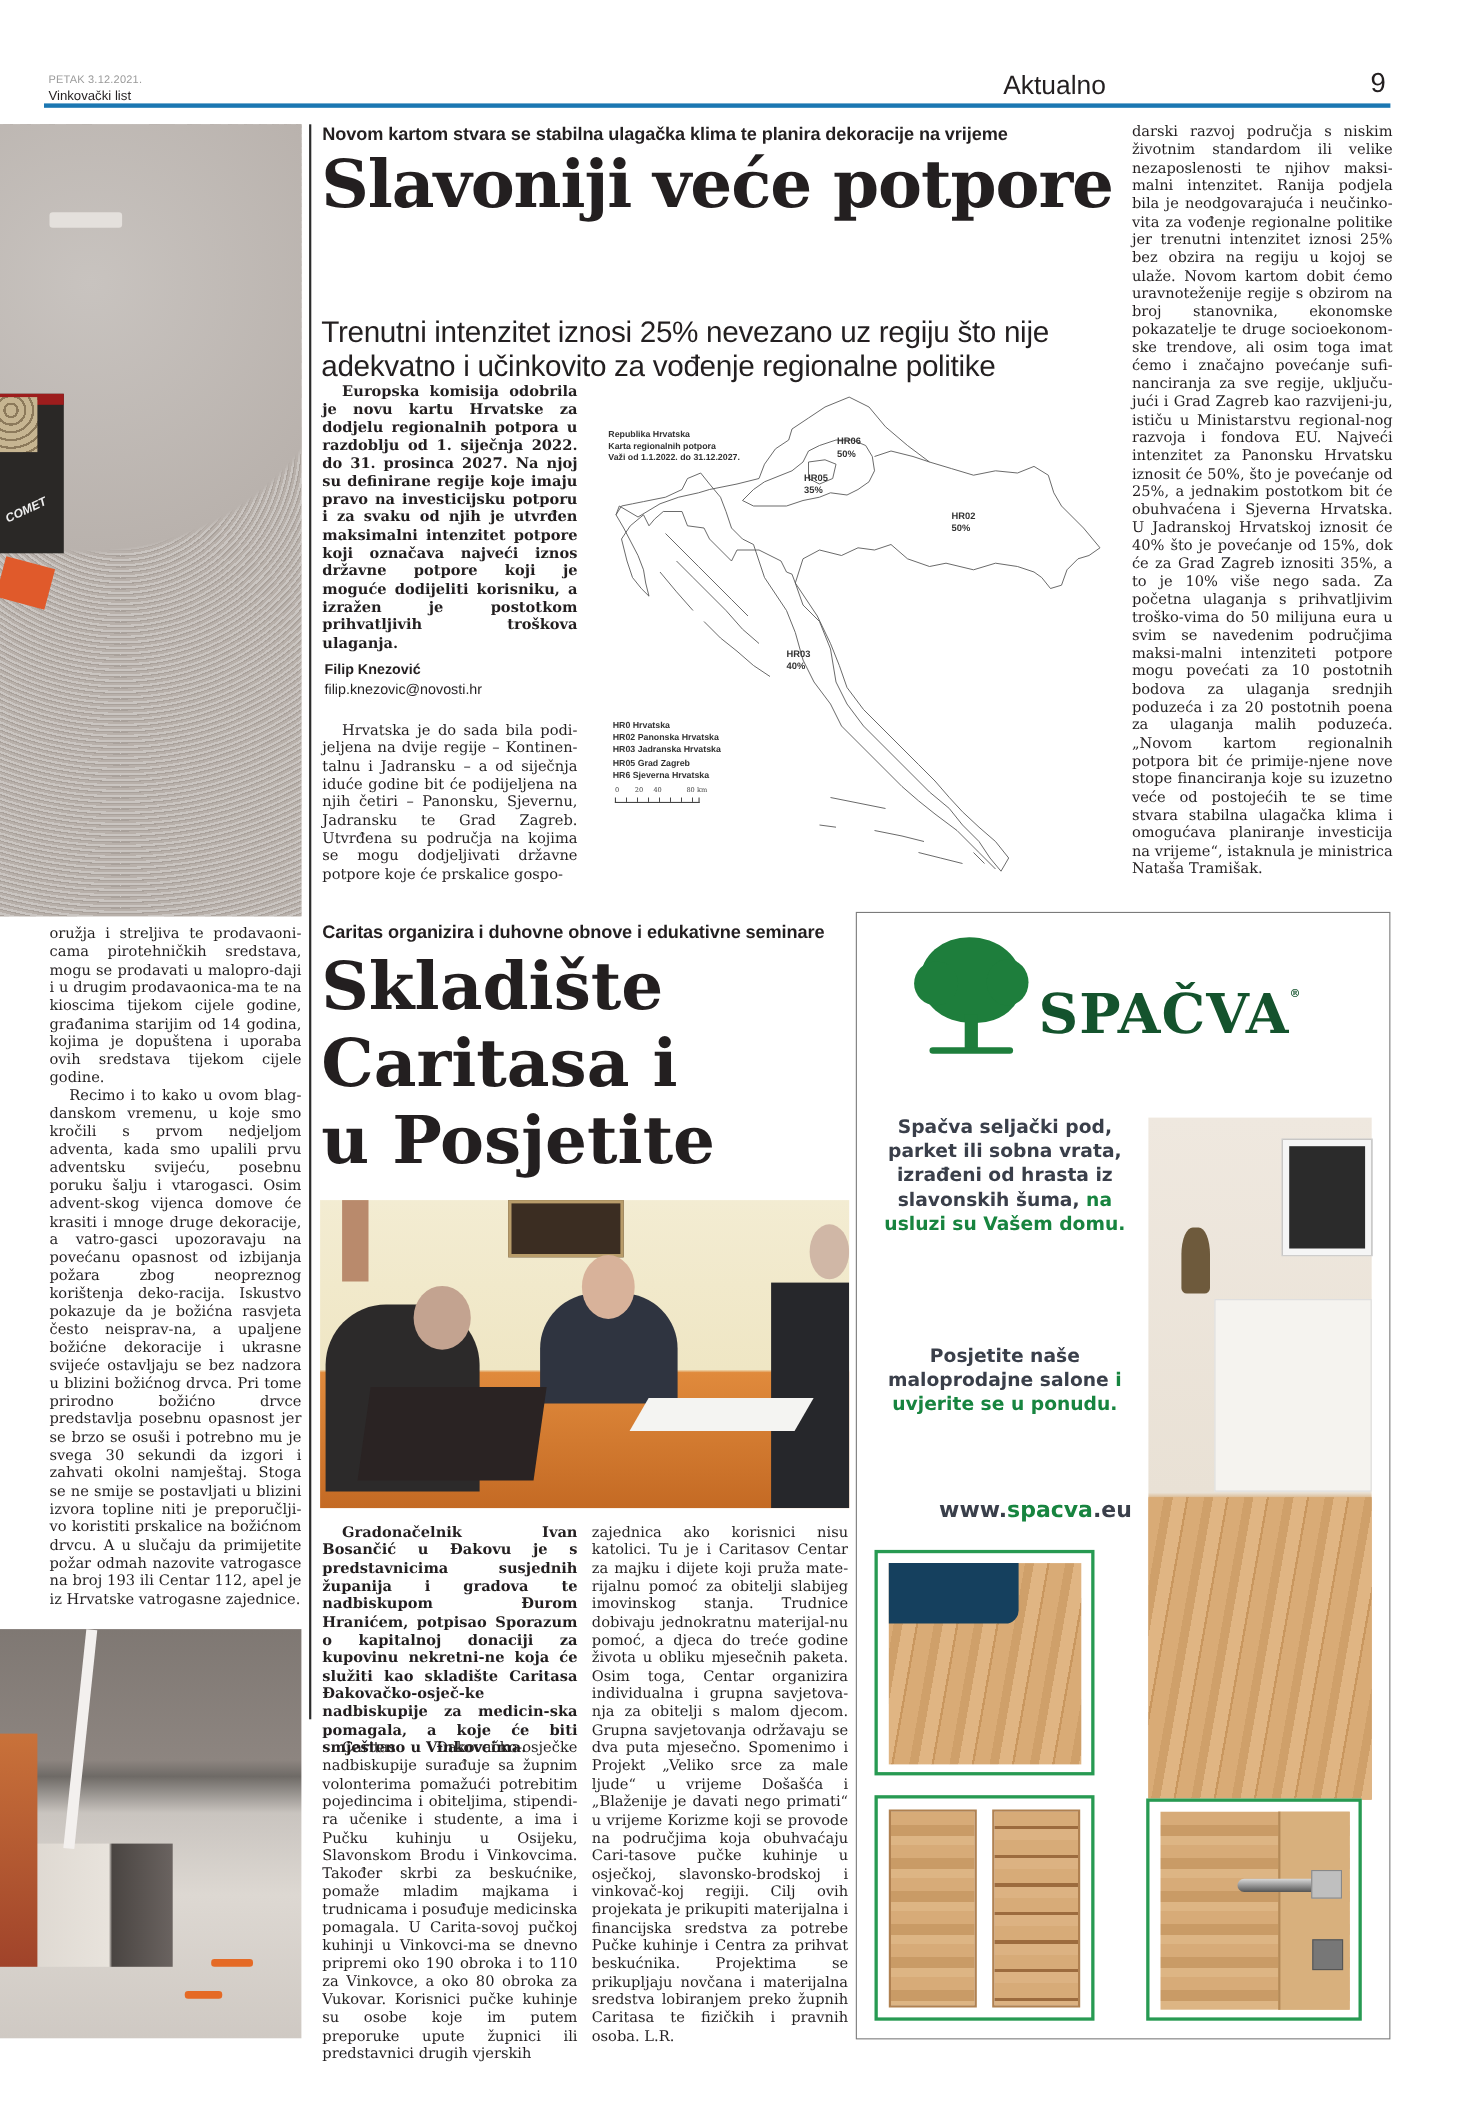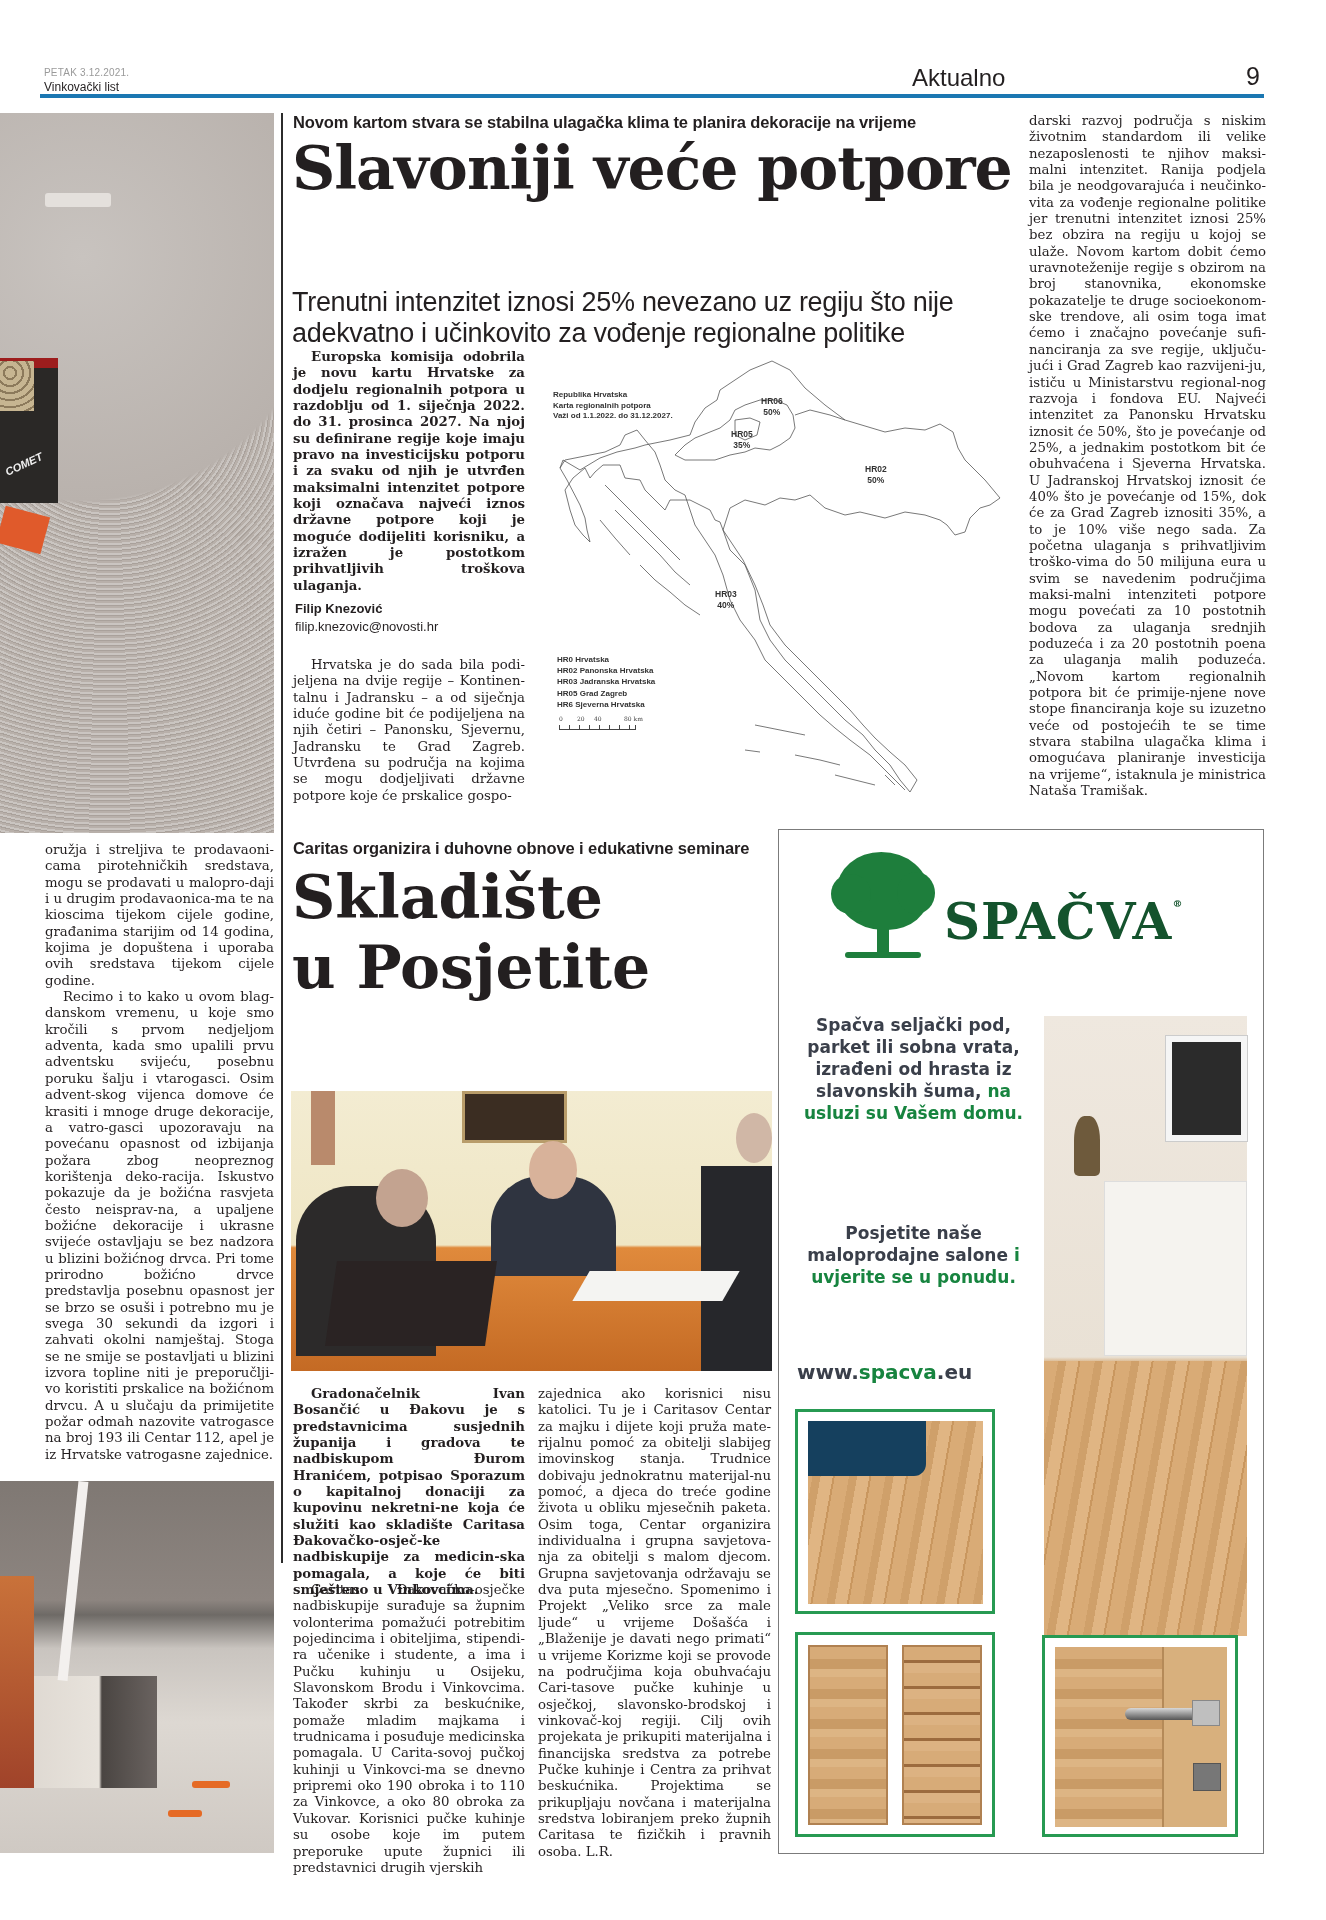--- a/index.html
+++ b/index.html
@@ -25,27 +25,27 @@
 .headline{font-family:"DejaVu Serif",serif;font-weight:bold;color:#231f20;letter-spacing:-1px}
 .subhead{font:27px "Liberation Sans",sans-serif;color:#231f20;line-height:31px;letter-spacing:-.3px}
 .body{font:13.3px/16.35px "DejaVu Serif",serif;text-align:justify;color:#231f20;hyphens:manual}
 .body p{text-indent:18px}
 .body p.noind{text-indent:0}
 .lead{font:bold 13.3px/16.35px "DejaVu Serif",serif;text-align:justify;text-indent:18px}
 .author-name{font:bold 13px "Liberation Sans",sans-serif}
 .author-mail{font:13px "Liberation Sans",sans-serif}
 
 .map-legend{font:bold 8px "Liberation Sans",sans-serif;color:#333;line-height:10.5px}
-.map-label{font:bold 8.5px "Liberation Sans",sans-serif;color:#333;text-align:center;line-height:11px}
+.map-label{font:bold 8.5px "Liberation Sans",sans-serif;color:#333;text-align:left;line-height:11px}
 
 .ad{border:1.5px solid #7b7b7b;background:#fff}
 .ad-brand{font-family:"DejaVu Serif",serif;font-weight:bold;color:#14532d;font-size:50px;letter-spacing:1px}
 .ad-copy{font:bold 17px/22px "DejaVu Sans",sans-serif;color:#3a3f4a;text-align:center}
 .ad-copy .g{color:#17843f}
-.ad-url{font:bold 20px "DejaVu Sans",sans-serif;color:#3a3f4a;text-align:left}
+.ad-url{font:bold 20px "DejaVu Sans",sans-serif;color:#3a3f4a;text-align:right}
 .ad-url .g{color:#17843f}
 .gframe{border:3px solid #279a52;background:#fff}
 .wood{background:repeating-linear-gradient(100deg,#d9ab76 0 14px,#cfa06a 14px 22px,#e0b583 22px 34px,#c9975f 34px 36px)}
 .door{background:repeating-linear-gradient(180deg,#d7ab78 0 12px,#c99b66 12px 22px,#ddb584 22px 30px)}
 .door2{background:repeating-linear-gradient(180deg,#d7ab78 0 13px,#9c6b3e 13px 16px,#dcb282 16px 26px)}
 </style>
 </head>
 <body>
 
 <div class="abs hdr-date">PETAK 3.12.2021.</div>
@@ -146,20 +146,21 @@
   </div>
 </div>
 
 <div class="abs body" style="left:1029px;top:113px;width:237px">
   <p class="noind">darski razvoj područja s niskim životnim standardom ili velike nezaposlenosti te njihov maksi-malni intenzitet. Ranija podjela bila je neodgovarajuća i neučinko-vita za vođenje regionalne politike jer trenutni intenzitet iznosi 25% bez obzira na regiju u kojoj se ulaže. Novom kartom dobit ćemo uravnoteženije regije s obzirom na broj stanovnika, ekonomske pokazatelje te druge socioekonom-ske trendove, ali osim toga imat ćemo i značajno povećanje sufi-nanciranja za sve regije, uključu-jući i Grad Zagreb kao razvijeni-ju, ističu u Ministarstvu regional-nog razvoja i fondova EU. Najveći intenzitet za Panonsku Hrvatsku iznosit će 50%, što je povećanje od 25%, a jednakim postotkom bit će obuhvaćena i Sjeverna Hrvatska. U Jadranskoj Hrvatskoj iznosit će 40% što je povećanje od 15%, dok će za Grad Zagreb iznositi 35%, a to je 10% više nego sada. Za početna ulaganja s prihvatljivim troško-vima do 50 milijuna eura u svim se navedenim područjima maksi-malni intenziteti potpore mogu povećati za 10 postotnih bodova za ulaganja srednjih poduzeća i za 20 postotnih poena za ulaganja malih poduzeća. „Novom kartom regionalnih potpora bit će primije-njene nove stope financiranja koje su izuzetno veće od postojećih te se time stvara stabilna ulagačka klima i omogućava planiranje investicija na vrijeme“, istaknula je ministrica Nataša Tramišak.</p>
 </div>
 
 <div class="abs kicker" style="left:293px;top:839px;width:490px">Caritas organizira i duhovne obnove i edukativne seminare</div>
 <div class="abs headline" style="left:292px;top:862px;width:490px;font-size:60px;line-height:70px;letter-spacing:0">
   <div>Skladište</div>
+  <div>Caritasa i</div>
   <div>u Posjetite</div>
 </div>
 
 <div class="abs photo" style="left:291px;top:1091px;width:481px;height:280px;background:linear-gradient(180deg,#f3ecd2 0,#efe6c4 55%,#e08a3c 56%,#c46a24 100%)">
   <div class="abs" style="left:171px;top:0;width:105px;height:52px;background:#3b2d22;border:3px solid #b89c6a"></div>
   <div class="abs" style="left:20px;top:0;width:24px;height:74px;background:#b98a6c"></div>
   <div class="abs" style="left:5px;top:95px;width:140px;height:170px;background:#2c2a2a;border-radius:55px 55px 0 0"></div>
   <div class="abs" style="left:85px;top:78px;width:52px;height:58px;background:#c3a390;border-radius:50%"></div>
   <div class="abs" style="left:200px;top:85px;width:125px;height:100px;background:#2f3440;border-radius:50px 50px 0 0"></div>
   <div class="abs" style="left:238px;top:50px;width:48px;height:58px;background:#d8b29a;border-radius:50%"></div>

